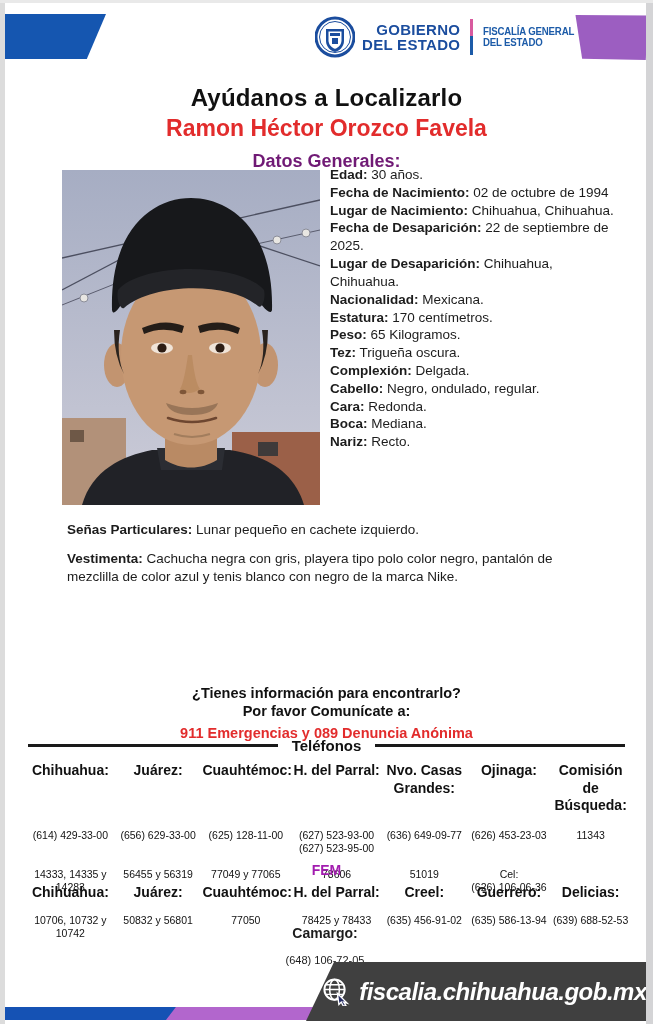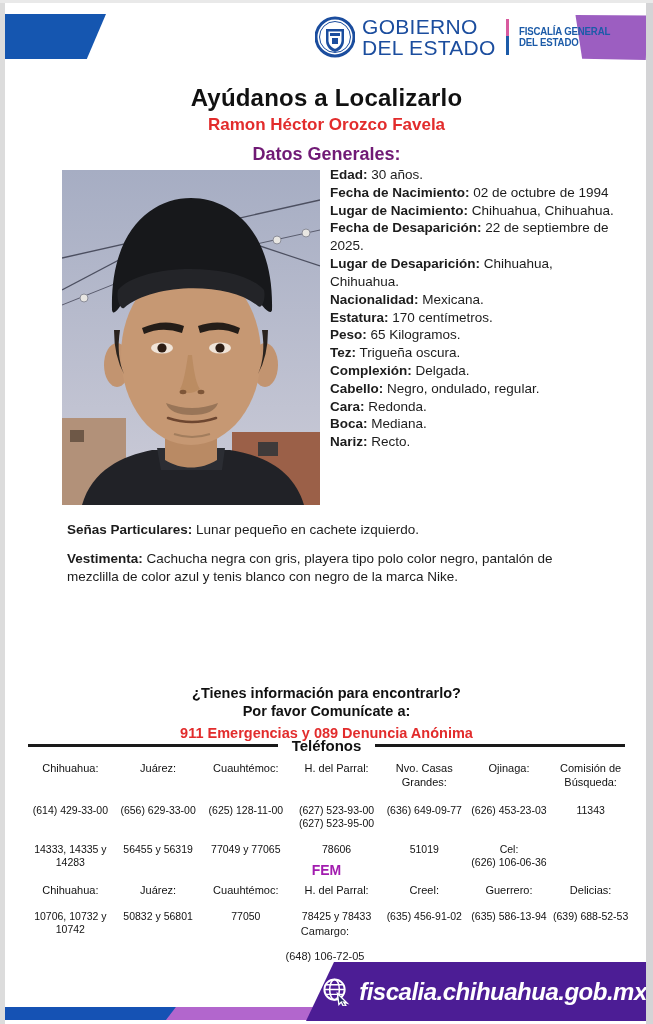--- a/index.html
+++ b/index.html
@@ -27,37 +27,37 @@
     position: absolute; left: 574px; top: 1px; width: 74px; height: 45px;
     background: #9c5ec1;
     clip-path: polygon(2% 0, 100% 1%, 97% 100%, 11% 97%);
   }
   .logo-group {
     position: absolute; left: 315px; top: 0; height: 46px;
     display: flex; align-items: center; gap: 7px;
   }
   .crest { width: 40px; height: 44px; }
   .gob-text {
-    color: #1b4d9e; font-weight: normal; font-size: 21px; line-height: 1.0;
-    letter-spacing: 0.3px; text-align: left; white-space: nowrap;
+    color: #1b4d9e; font-weight: bold; font-size: 15px; line-height: 1.0;
+    letter-spacing: 0.3px; text-align: right; white-space: nowrap;
   }
   .logo-divider {
     width: 3px; height: 36px; margin: 0 3px;
     background: linear-gradient(to bottom, #d85a9e 0 46%, #1c5ba8 46% 100%);
   }
   .fisc-text {
     color: #1c5ba8; font-weight: bold; font-size: 10.5px; line-height: 1.05;
     letter-spacing: -0.2px; text-align: left; white-space: nowrap;
     transform: scaleX(0.92); transform-origin: left center;
   }
 
   
   .titles { position: absolute; top: 84px; left: 0; width: 653px; text-align: center; }
   .main-title { font-size: 24px; font-weight: bold; color: #111; letter-spacing: 0.2px; }
-  .person-name { font-size: 17px; font-weight: bold; color: #e22c2c; margin-top: 3px; }
+  .person-name { font-size: 23px; font-weight: bold; color: #e22c2c; margin-top: 3px; }
   .datos-title { font-size: 18px; font-weight: bold; color: #701a75; margin-top: 9px; }
 
   
   .content-row { position: absolute; top: 170px; left: 62px; width: 560px; }
   .photo-wrap { position: absolute; left: 0; top: 0; width: 258px; height: 335px; }
   .fields { position: absolute; left: 268px; top: -4px; width: 292px; font-size: 13.5px; line-height: 1.32; }
   .field { margin: 0; }
   .field b { font-weight: bold; }
 
   
@@ -78,21 +78,21 @@
   .tel-divider .line { flex: 1; height: 2.5px; background: #1a1a1a; }
   .tel-divider .label { font-size: 15px; font-weight: bold; color: #111; }
 
   
   .phone-grid {
     position: absolute; left: 25px; width: 605px;
     display: grid; grid-template-columns: 15% 14% 15% 15% 14% 14% 13%;
     text-align: center; font-size: 10.5px; color: #111;
   }
   .grid-tel { top: 762px; row-gap: 0; }
-  .ph-h { font-weight: normal; font-size: 11px; line-height: 1.25; padding: 0 2px; }
+  .ph-h { font-weight: bold; font-size: 14px; line-height: 1.25; padding: 0 2px; }
   .ph-c { white-space: pre-line; line-height: 1.3; padding: 0 1px; }
   .rowpad { height: 14px; grid-column: 1 / 8; }
   .rowpad2 { height: 12px; grid-column: 1 / 8; }
 
   .fem-title { position: absolute; top: 862px; left: 0; width: 653px; text-align: center;
                font-size: 14px; font-weight: bold; color: #a21caf; }
   .grid-fem { top: 884px; }
 
   .camargo { position: absolute; top: 925px; left: 230px; width: 190px; text-align: center; }
   .camargo .ph-h { margin-bottom: 10px; }
@@ -102,21 +102,21 @@
   .stripe-blue {
     position: absolute; left: 5px; top: 1007px; width: 172px; height: 13px;
     background: #1552b4; clip-path: polygon(0 0, 100% 0, 94% 100%, 0 100%);
   }
   .stripe-purple {
     position: absolute; left: 166px; top: 1007px; width: 165px; height: 13px;
     background: #b266cd; clip-path: polygon(6% 0, 100% 0, 100% 100%, 0 100%);
   }
   .footer-box {
     position: absolute; left: 306px; top: 962px; width: 342px; height: 59px;
-    background: #4c1d95;
+    background: #404040;
     clip-path: polygon(28px 0, 100% 0, 100% 100%, 0 100%);
     display: flex; align-items: center; justify-content: center; gap: 9px;
   }
   .footer-url {
     color: #ffffff; font-size: 24px; font-weight: bold; font-style: italic;
     letter-spacing: -0.5px;
   }
   .globe { width: 29px; height: 29px; margin-left: 14px; }
 </style>
 </head>

